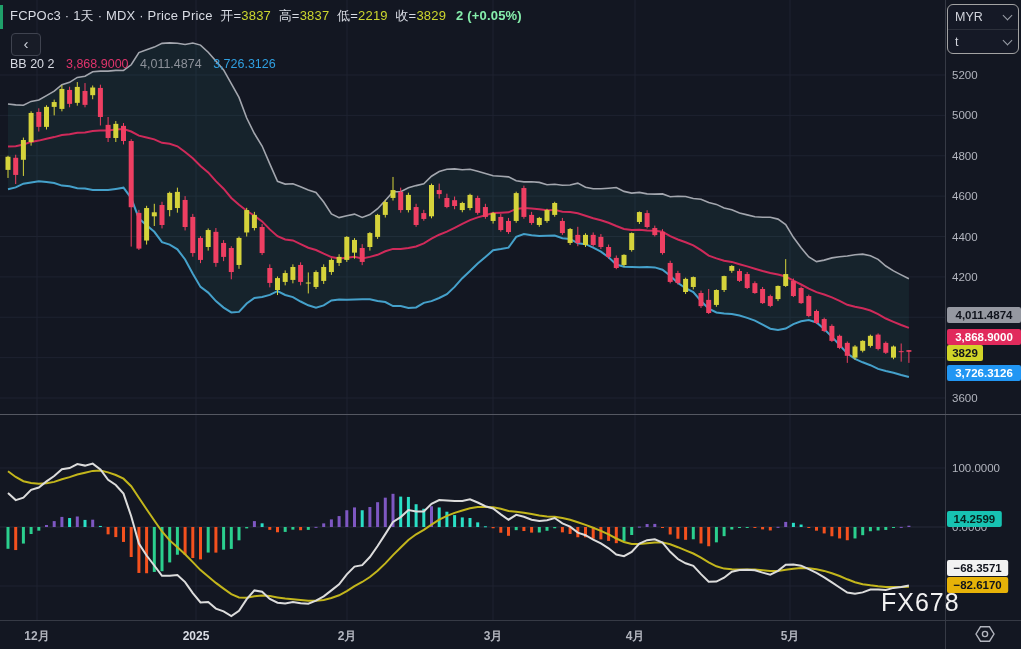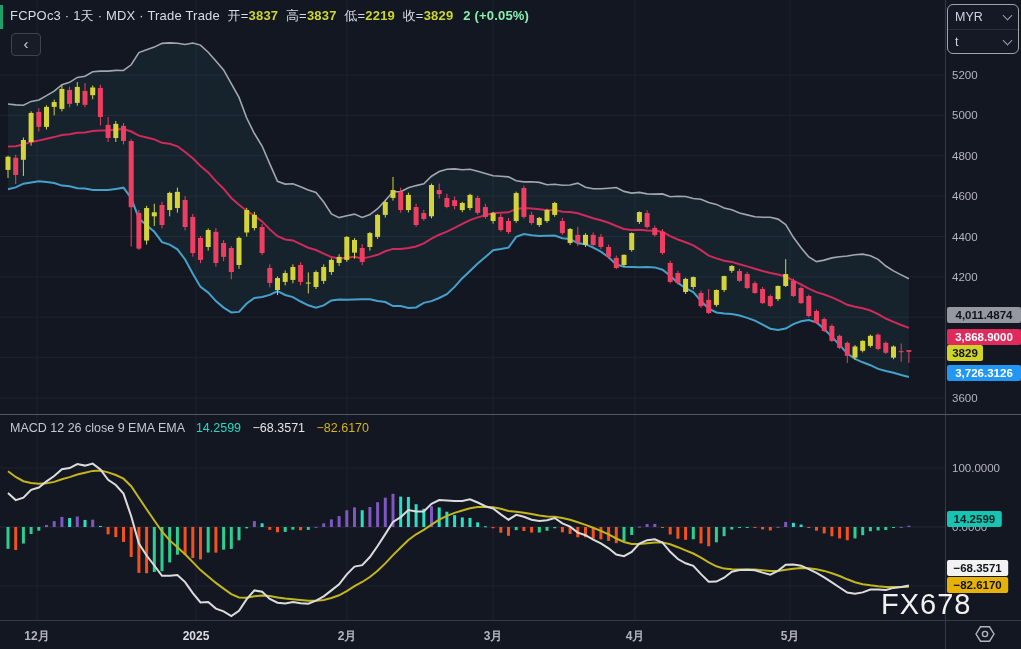--- a/index.html
+++ b/index.html
@@ -2,21 +2,21 @@
 <html><head>
 <meta charset="utf-8">
 <style>
   html,body{margin:0;padding:0;background:#0b0d12;}
   #app{position:relative;width:1021px;height:649px;background:#131722;overflow:hidden;
        font-family:"Liberation Sans", sans-serif; -webkit-font-smoothing:antialiased;}
   #chart-svg{position:absolute;left:0;top:0;}
   .ovl{position:absolute;z-index:4;}
   
   #hdr{left:10px;top:7px;font-size:13px;color:#d8dbe3;white-space:nowrap;letter-spacing:.2px;}
-  #hdr .val{color:#ccd62e;font-weight:bold;}
+  #hdr .val{color:#ccd62e;font-weight:normal;}
   #hdr .lab{color:#d8dbe3;}
   #hdr .chg{color:#86efac;font-weight:bold;margin-left:6px;}
   
   #backbtn{left:11px;top:33px;width:28px;height:21px;border:1px solid #3f434f;border-radius:4px;
      background:#181c27;color:#cfd3dc;font-size:15px;line-height:19px;text-align:center;cursor:pointer;}
   
   #bbrow{left:10px;top:57px;font-size:12.5px;color:#d8dbe3;white-space:nowrap;}
   #bbrow .b1{color:#e0346c;margin-left:8px;}
   #bbrow .b2{color:#8c9099;margin-left:8px;}
   #bbrow .b3{color:#2f9fe0;margin-left:8px;}
@@ -26,21 +26,21 @@
   #macdrow .m2{color:#e2e4ea;margin-left:8px;}
   #macdrow .m3{color:#d8b40e;margin-left:8px;}
   
   #unitbox{left:947px;top:4px;width:70px;height:48px;border:1px solid #a3a3a3;border-radius:6px;
      background:#151926;color:#d1d4dc;font-size:12.5px;z-index:6;}
   .unitrow{height:24px;display:flex;align-items:center;justify-content:space-between;padding:0 7px;cursor:pointer;}
   .unitrow + .unitrow{border-top:1px solid #2c303b;}
   .chev{width:6px;height:6px;border-right:1.4px solid #9b9fa8;border-bottom:1.4px solid #9b9fa8;
      transform:rotate(45deg);margin-top:-3px;}
   
-  #wm{left:881px;top:588px;font-size:29px;color:#f2f2f2;letter-spacing:1px;z-index:5;}
+  #wm{left:881px;top:588px;font-size:25px;color:#f2f2f2;letter-spacing:1px;z-index:5;}
   
   #gear{left:973px;top:622px;width:24px;height:24px;z-index:6;cursor:pointer;}
   
   #sliver{left:0;top:5px;width:3px;height:24px;background:#1fa06a;}
   
   #price-axis-zone{left:946px;top:0;width:75px;height:620px;z-index:3;cursor:ns-resize;}
   #time-axis-zone{left:0;top:621px;width:945px;height:28px;z-index:3;cursor:ew-resize;}
   #canvas-zone{left:0;top:0;width:945px;height:620px;z-index:2;}
 </style>
 </head>
@@ -481,39 +481,39 @@
       <text x="790" y="640" text-anchor="middle" font-size="12" font-family="&quot;Liberation Sans&quot;,sans-serif" fill="#b2b5be" font-weight="bold">5月</text>
     </svg>
 
   <div id="canvas-zone" class="ovl"></div>
   <div id="price-axis-zone" class="ovl"></div>
   <div id="time-axis-zone" class="ovl"></div>
 
   <div id="sliver" class="ovl"></div>
 
   <div id="hdr" class="ovl">
-    <span>FCPOc3 · 1天 · MDX · Trade Trade</span>&nbsp;
+    <span>FCPOc3 · 1天 · MDX · Price Price</span>&nbsp;
     <span class="lab">开=</span><span class="val">3837</span>&nbsp;
     <span class="lab">高=</span><span class="val">3837</span>&nbsp;
     <span class="lab">低=</span><span class="val">2219</span>&nbsp;
     <span class="lab">收=</span><span class="val">3829</span>
     <span class="chg">2 (+0.05%)</span>
   </div>
 
   <div id="backbtn" class="ovl">
     <span>‹</span>
   </div>
 
-
-  <div id="macdrow" class="ovl">
-    <span>MACD 12 26 close 9 EMA EMA</span>
-    <span class="m1">14.2599</span>
-    <span class="m2">−68.3571</span>
-    <span class="m3">−82.6170</span>
+  <div id="bbrow" class="ovl">
+    <span>BB 20 2</span>
+    <span class="b1">3,868.9000</span>
+    <span class="b2">4,011.4874</span>
+    <span class="b3">3,726.3126</span>
   </div>
+
 
   <div id="unitbox" class="ovl">
     <div class="unitrow">
       <span>MYR</span>
       <span class="chev"></span>
     </div>
     <div class="unitrow">
       <span>t</span>
       <span class="chev"></span>
     </div>

